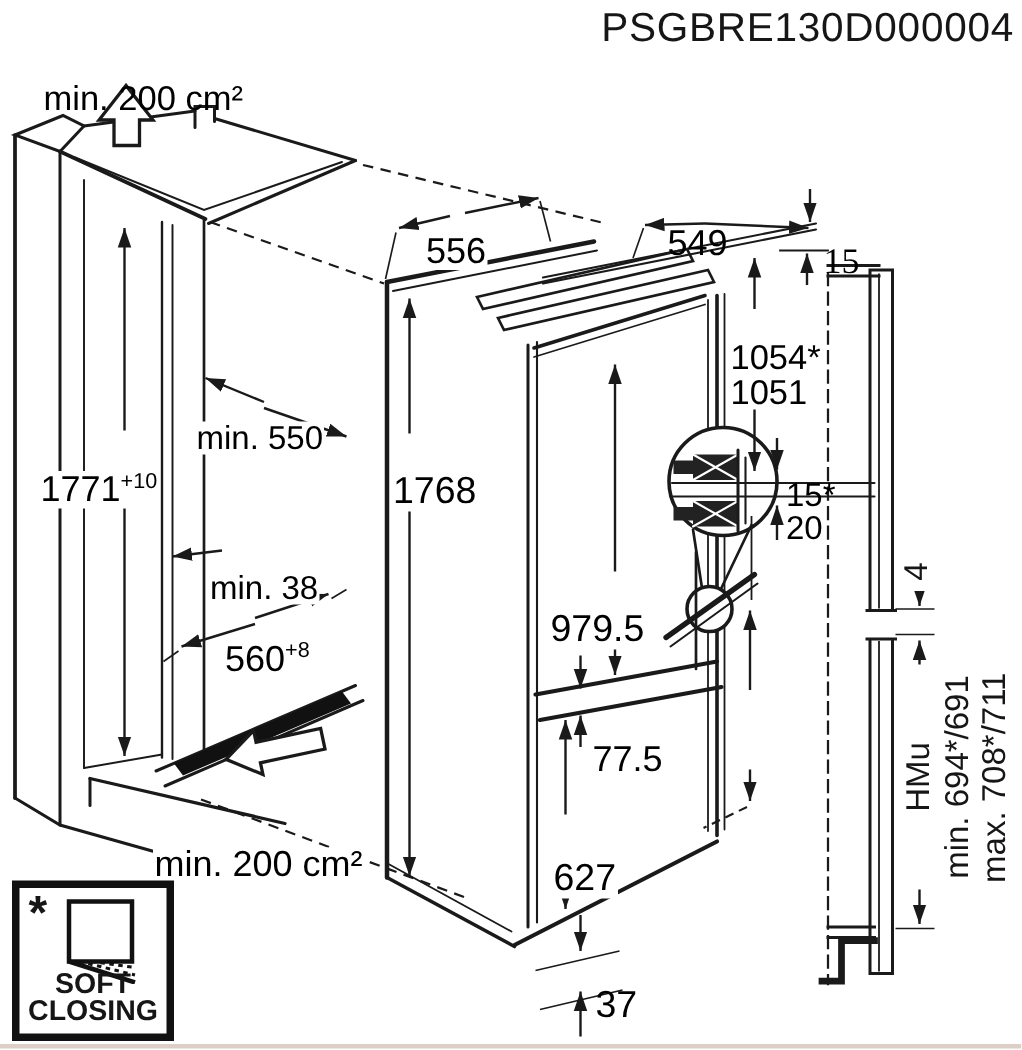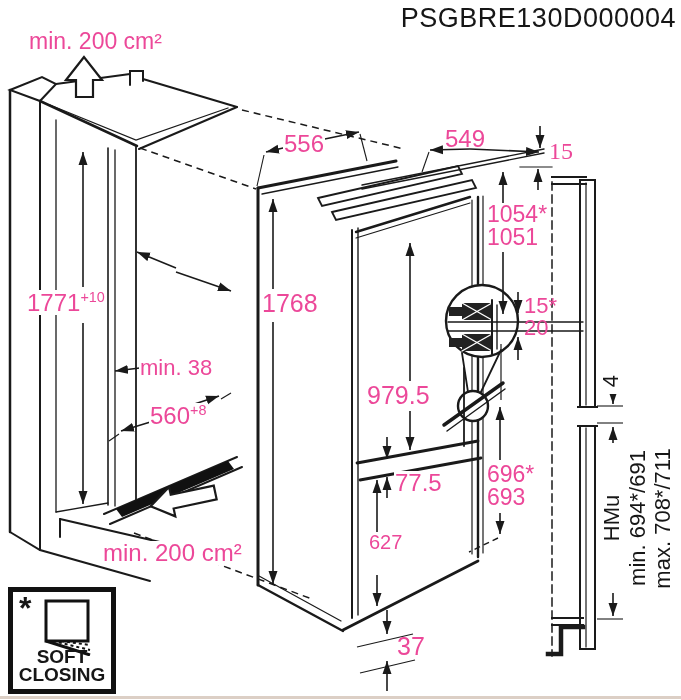--- a/index.html
+++ b/index.html
@@ -1,20 +1,20 @@
 <!DOCTYPE html>
 <html><head>
 <meta charset="utf-8">
 <style>
   html,body{margin:0;padding:0;background:#fff;}
   #stage{position:relative;width:681px;height:700px;background:#ffffff;overflow:hidden;
          font-family:"Liberation Sans",sans-serif;color:#161616;}
   #stage svg{position:absolute;left:0;top:0;}
-  .lbl{position:absolute;white-space:nowrap;background:#fff;color:#ec4899;
-       line-height:1.02;padding:0 1px;}
+  .lbl{position:absolute;white-space:nowrap;background:#fff;color:#000000;
+       line-height:1.02;padding:0 1px;margin-top:24px;}
   .nobg{background:transparent;}
   .rot{position:absolute;transform-origin:0 0;transform:rotate(-90deg);
        text-align:center;white-space:nowrap;background:#fff;color:#161616;line-height:1.0;}
   sup{font-size:0.6em;}
   .title{position:absolute;right:5px;top:3px;font-size:27px;letter-spacing:0.5px;background:transparent;}
   .twoline div{line-height:1.0;}
   #badge{position:absolute;left:8px;top:587px;width:108px;height:107px;
          border:5px solid #111;background:#fff;box-sizing:border-box;}
   .badge-word{position:absolute;left:0;right:0;text-align:center;font-weight:bold;font-size:19px;line-height:18px;}
   #badge-ast{position:absolute;left:6px;top:-2px;font-size:32px;font-weight:bold;}
@@ -187,20 +187,21 @@
 
   <path d="M0,697.5 L681,697.5" stroke="#dccfc5" stroke-width="3"></path>
 </svg>
 
 <div class="title">PSGBRE130D000004</div>
 
 <div class="lbl nobg" style="left:28px;top:30px;font-size:23px;">min. 200 cm²</div>
 
 <div class="lbl" style="left:26px;top:290px;font-size:24px;"><span>1771</span><sup>+10</sup></div>
 
+<div class="lbl" style="left:130px;top:257px;font-size:22px;">min. 550</div>
 
 <div class="lbl" style="left:139px;top:357px;font-size:22px;">min. 38</div>
 
 <div class="lbl" style="left:149px;top:403px;font-size:24px;"><span>560</span><sup>+8</sup></div>
 
 <div class="lbl" style="left:283px;top:132px;font-size:24px;">556</div>
 
 <div class="lbl nobg" style="left:444px;top:127px;font-size:24px;">549</div>
 
 <div class="lbl nobg" style="left:548px;top:139px;font-size:24px;font-family:Liberation Serif, serif;">15</div>
@@ -212,26 +213,22 @@
 
 <div class="lbl nobg" style="left:523px;top:295px;font-size:22px;">15*</div>
 <div class="lbl nobg" style="left:523px;top:317px;font-size:22px;">20</div>
 
 <div class="lbl" style="left:261px;top:291px;font-size:25px;">1768</div>
 
 <div class="lbl" style="left:366px;top:383px;font-size:25px;">979.5</div>
 
 <div class="lbl" style="left:394px;top:471px;font-size:24px;text-align:center;">77.5</div>
 
-<div class="lbl twoline" style="left:486px;top:463px;font-size:23px;">
-  <div>696*</div>
-  <div>693</div>
-</div>
-
-<div class="lbl" style="left:368px;top:532px;font-size:20px;">627</div>
+
+<div class="lbl" style="left:368px;top:549px;font-size:25px;">627</div>
 
 <div class="lbl" style="left:102px;top:541px;font-size:24px;">min. 200 cm²</div>
 
 <div class="lbl nobg" style="left:396px;top:634px;font-size:25px;">37</div>
 
 <div class="rot" style="left:600px;top:394px;width:26px;font-size:22px;">4</div>
 
 <div class="rot" style="left:601px;top:593px;width:150px;font-size:22px;">HMu</div>
 <div class="rot" style="left:627px;top:593px;width:150px;font-size:22px;">min. 694*/691</div>
 <div class="rot" style="left:652px;top:596px;width:155px;font-size:22px;">max. 708*/711</div>

